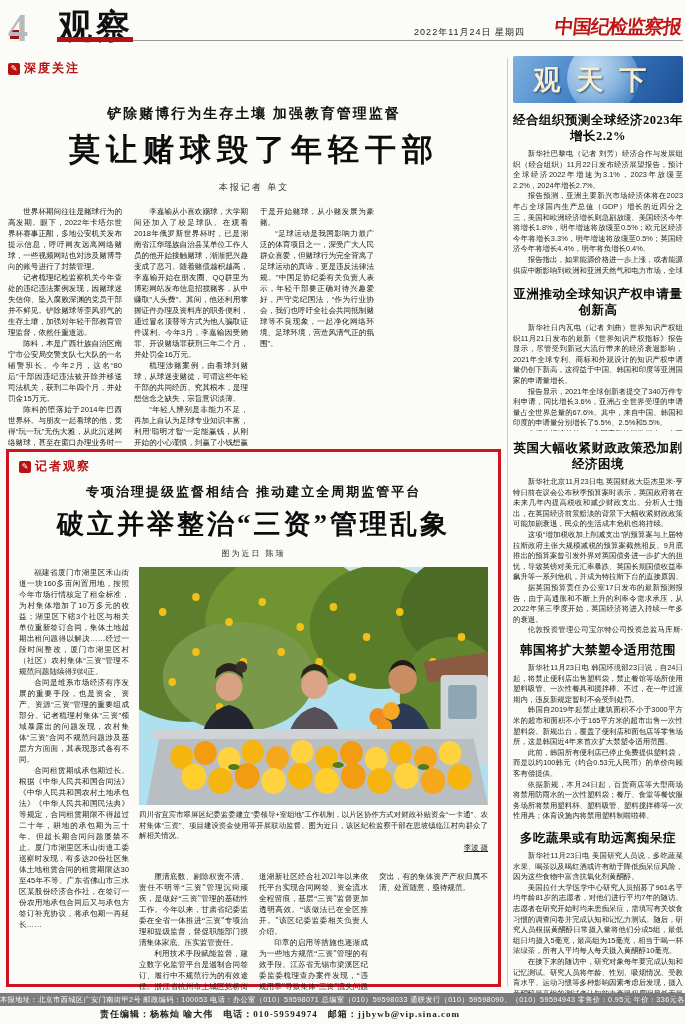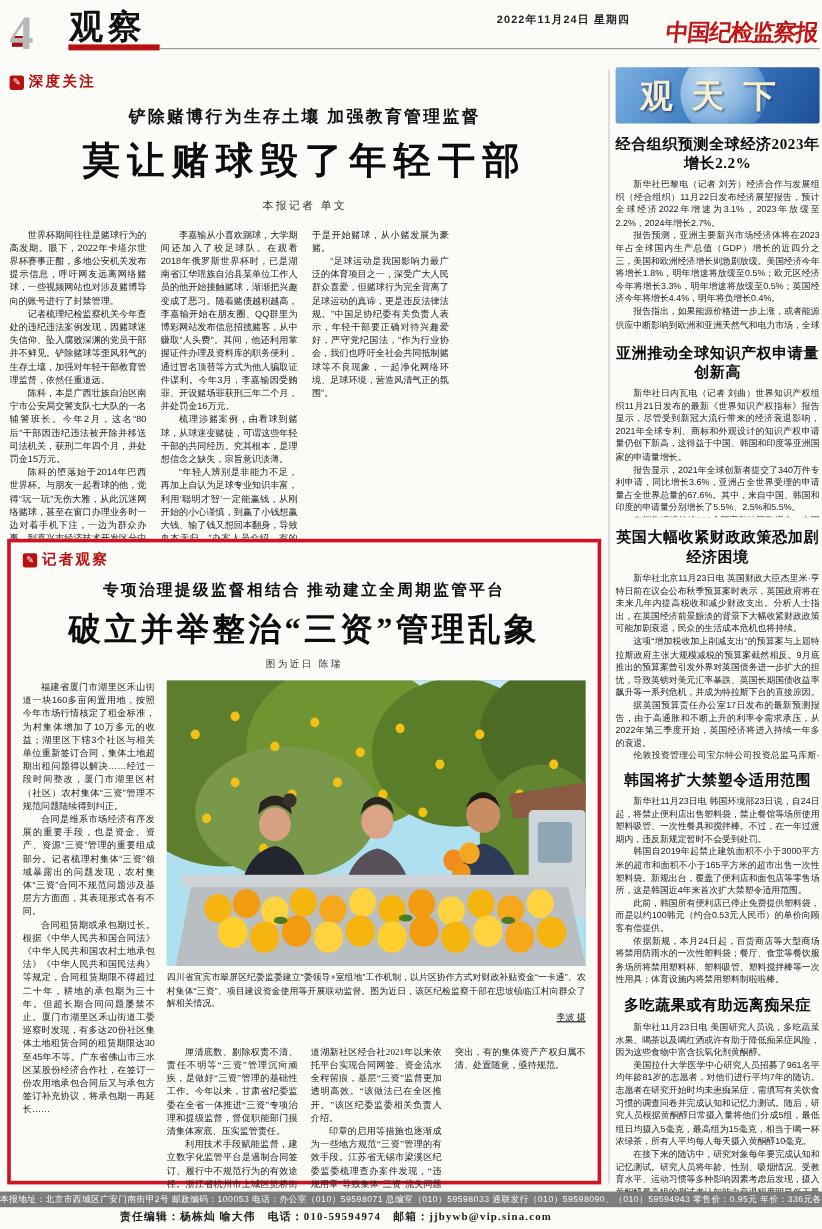--- a/index.html
+++ b/index.html
@@ -8,41 +8,41 @@
     position:relative; overflow:hidden;
     background:#fbfbf8;
     font-family:"Liberation Sans","DejaVu Sans",sans-serif;
     color:#1a1a1a;
   }
   .serif { font-family:"Liberation Serif","DejaVu Serif",serif; }
 
   
   .pagenum { position:absolute; left:8px; top:4px; font-size:40px; font-weight:bold; color:#b9b9b9; font-family:"Liberation Serif",serif; }
   .pagenum-mark { position:absolute; left:10px; top:30px; width:9px; height:9px; background:#a11212; }
-  .section-title { position:absolute; left:58px; top:4px; font-size:28px; font-weight:bold; letter-spacing:4px; color:#111;text-align:center; }
+  .section-title { position:absolute; left:58px; top:4px; font-size:34px; font-weight:bold; letter-spacing:4px; color:#111;text-align:center; }
   .header-redbar { position:absolute; left:57px; top:37px; width:76px; height:5px; background:#b71111; }
   .header-rule { position:absolute; left:133px; top:40px; width:550px; height:1px; background:#9a9a9a; }
-  .header-date { position:absolute; right:160px; top:10px; font-size:9px; font-weight:bold; color:#222; letter-spacing:1px;text-align:right; }
+  .header-date { position:absolute; right:160px; top:26px; font-size:9px; font-weight:normal; color:#222; letter-spacing:1px;text-align:right; }
   .masthead { position:absolute; right:4px; top:14px; width:152px; text-align:right;
     font-family:"Liberation Serif",serif; font-weight:bold; font-size:19px; color:#c01515;
     letter-spacing:-1px; transform:skewX(-6deg); white-space:nowrap; }
 
   
   .label-row { display:flex; align-items:center; gap:4px; }
   .label-icon { width:12px; height:12px; background:#b71111; color:#fff; font-size:8px; line-height:12px; text-align:center; border-radius:2px; flex:0 0 auto; }
   .label-text { font-size:12px; font-weight:bold; color:#b71111; letter-spacing:2px; font-family:"Liberation Serif",serif; }
   .kicker { text-align:center; font-size:14px; font-weight:bold; letter-spacing:2px; color:#111; }
   .headline1 { text-align:center; font-size:31px; font-weight:bold; letter-spacing:6px; color:#0d0d0d; }
   .headline2 { text-align:center; font-size:27px; font-weight:bold; letter-spacing:3px; color:#0d0d0d; }
   .byline { text-align:center; font-size:9px; color:#333; letter-spacing:2px; }
   .bodytext p { font-size:7.6px; line-height:11px; text-align:justify; text-indent:2em; color:#202020; }
 
   
   .top-article { position:absolute; left:8px; top:60px; width:492px; }
-  .top-article .kicker { margin-top:12px; }
+  .top-article .kicker { margin-top:28px; }
   .top-article .headline1 { margin-top:6px; }
   .top-article .byline { margin-top:10px; }
   .top-body { margin-top:12px; height:288px; column-count:4; column-gap:12px; column-fill:auto; overflow:hidden; }
 
   
   .red-box { position:absolute; left:6px; top:449px; width:495px; height:538px;
     border:3px solid #cf1322; background:#fbfbf8; padding:6px 10px 8px 10px; }
   .red-box .kicker { font-size:13px; margin-top:8px; }
   .red-box .headline2 { margin-top:5px; }
   .red-box .byline { margin-top:6px; font-size:8px; }

